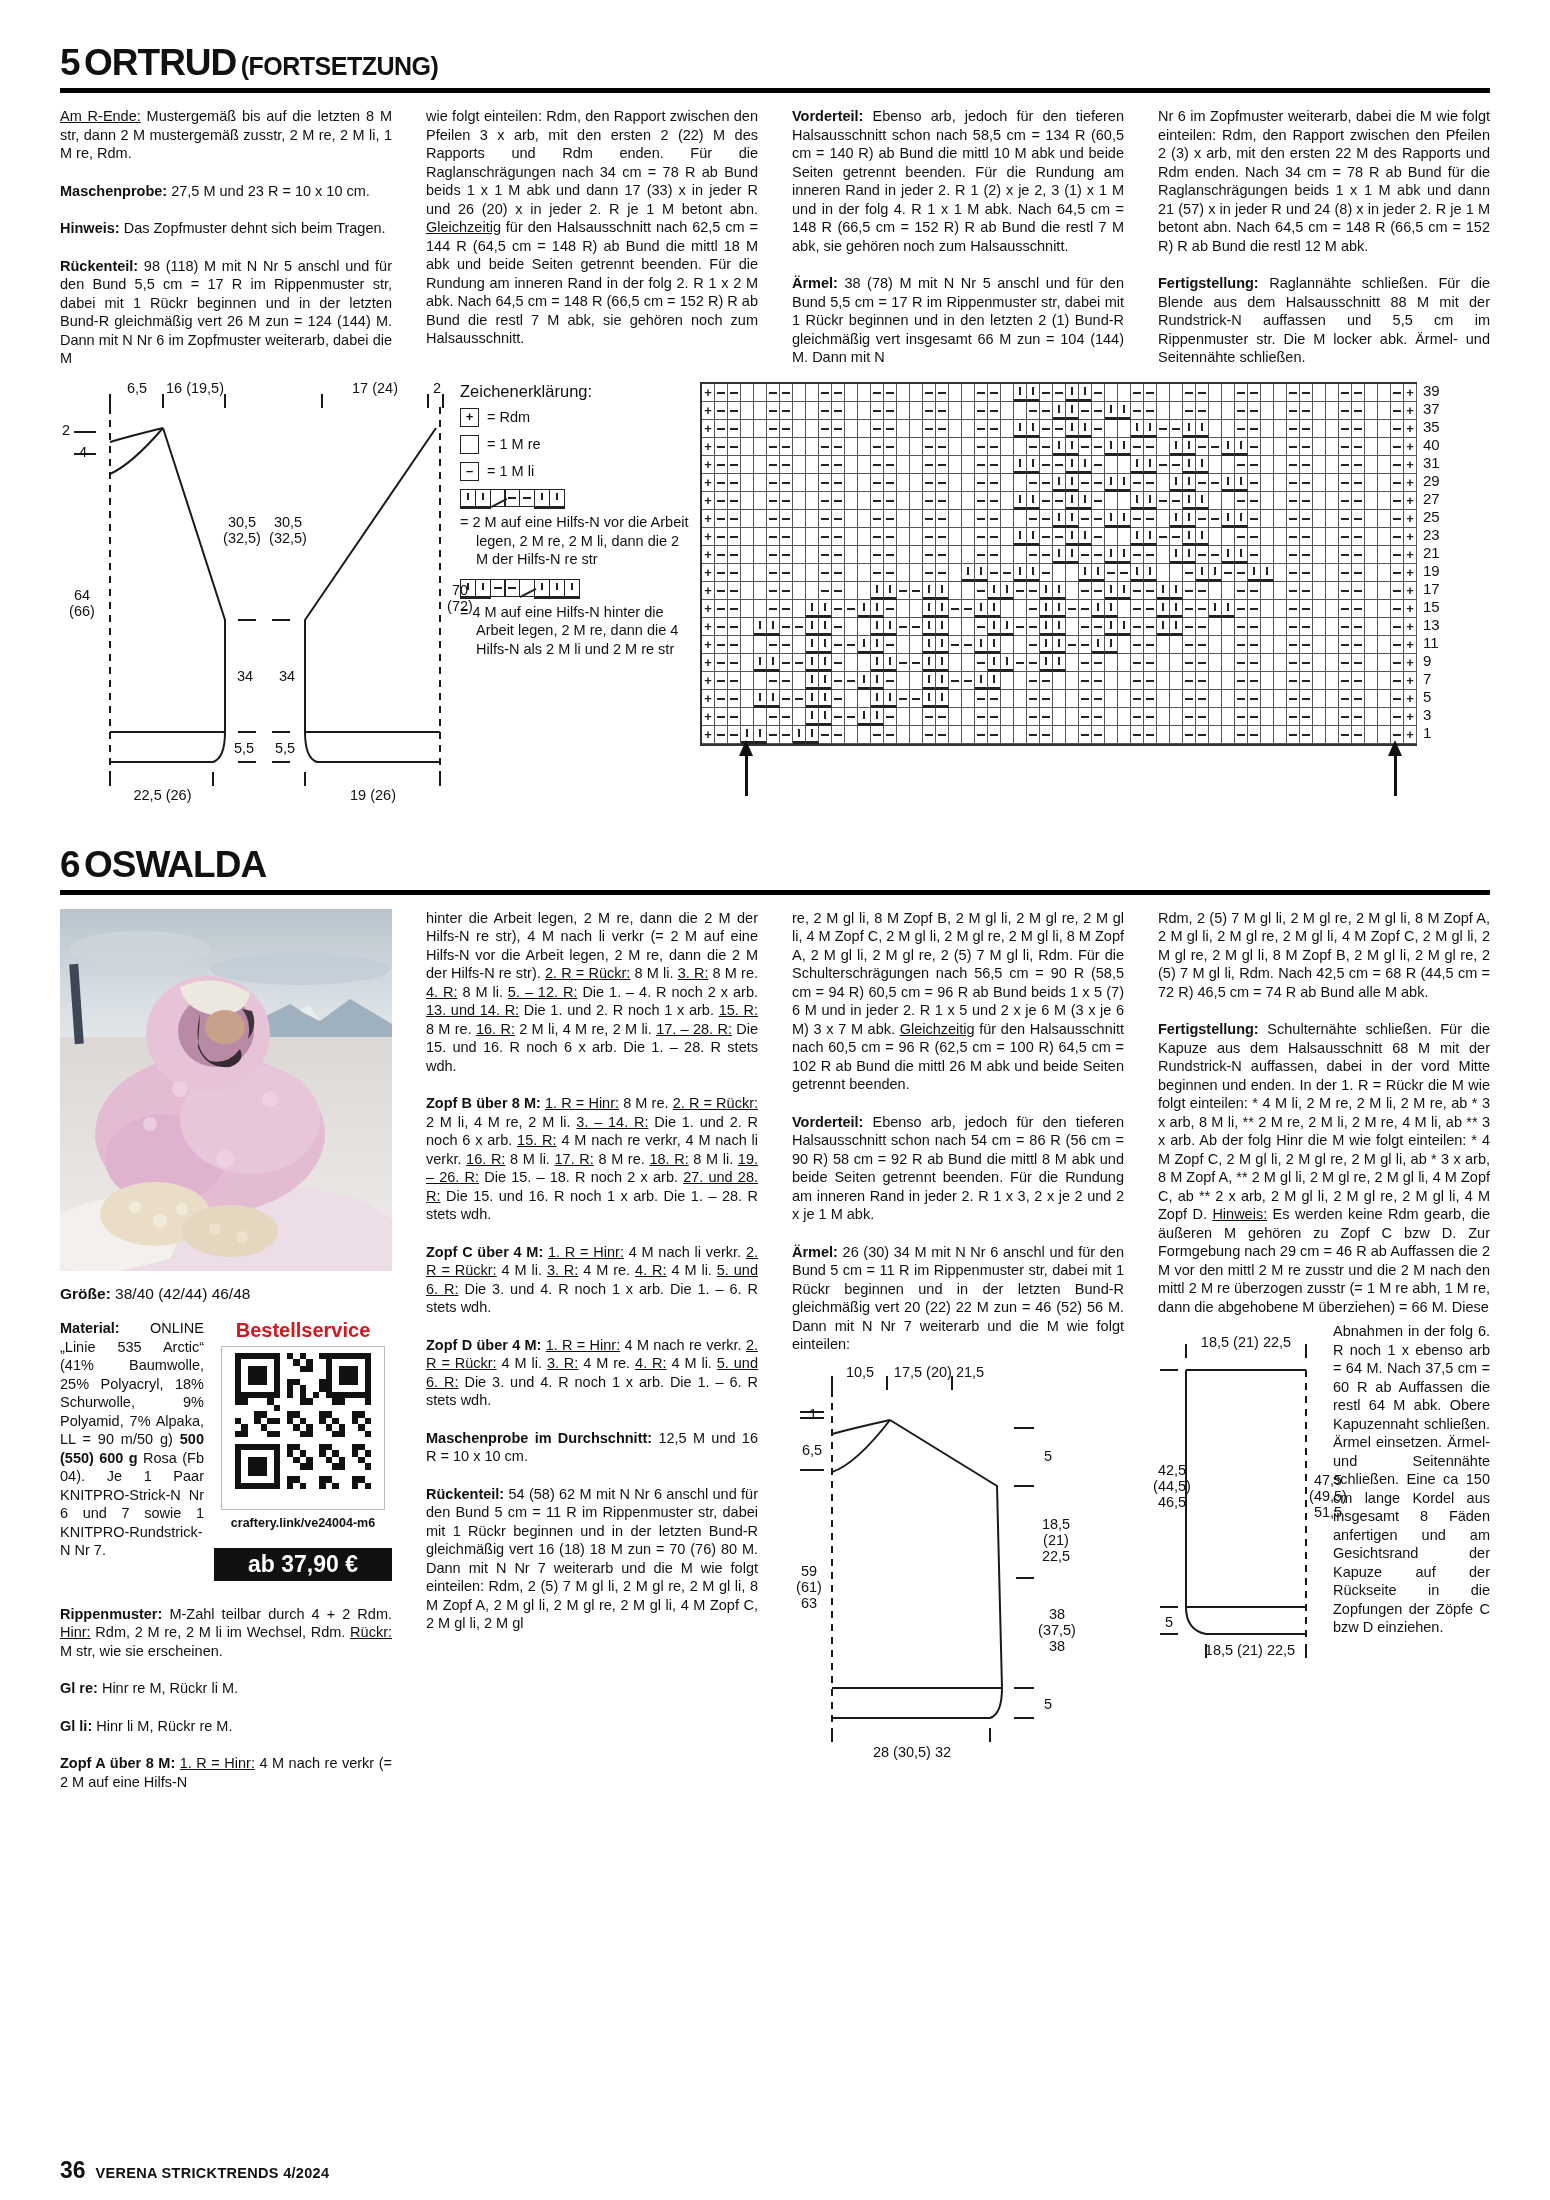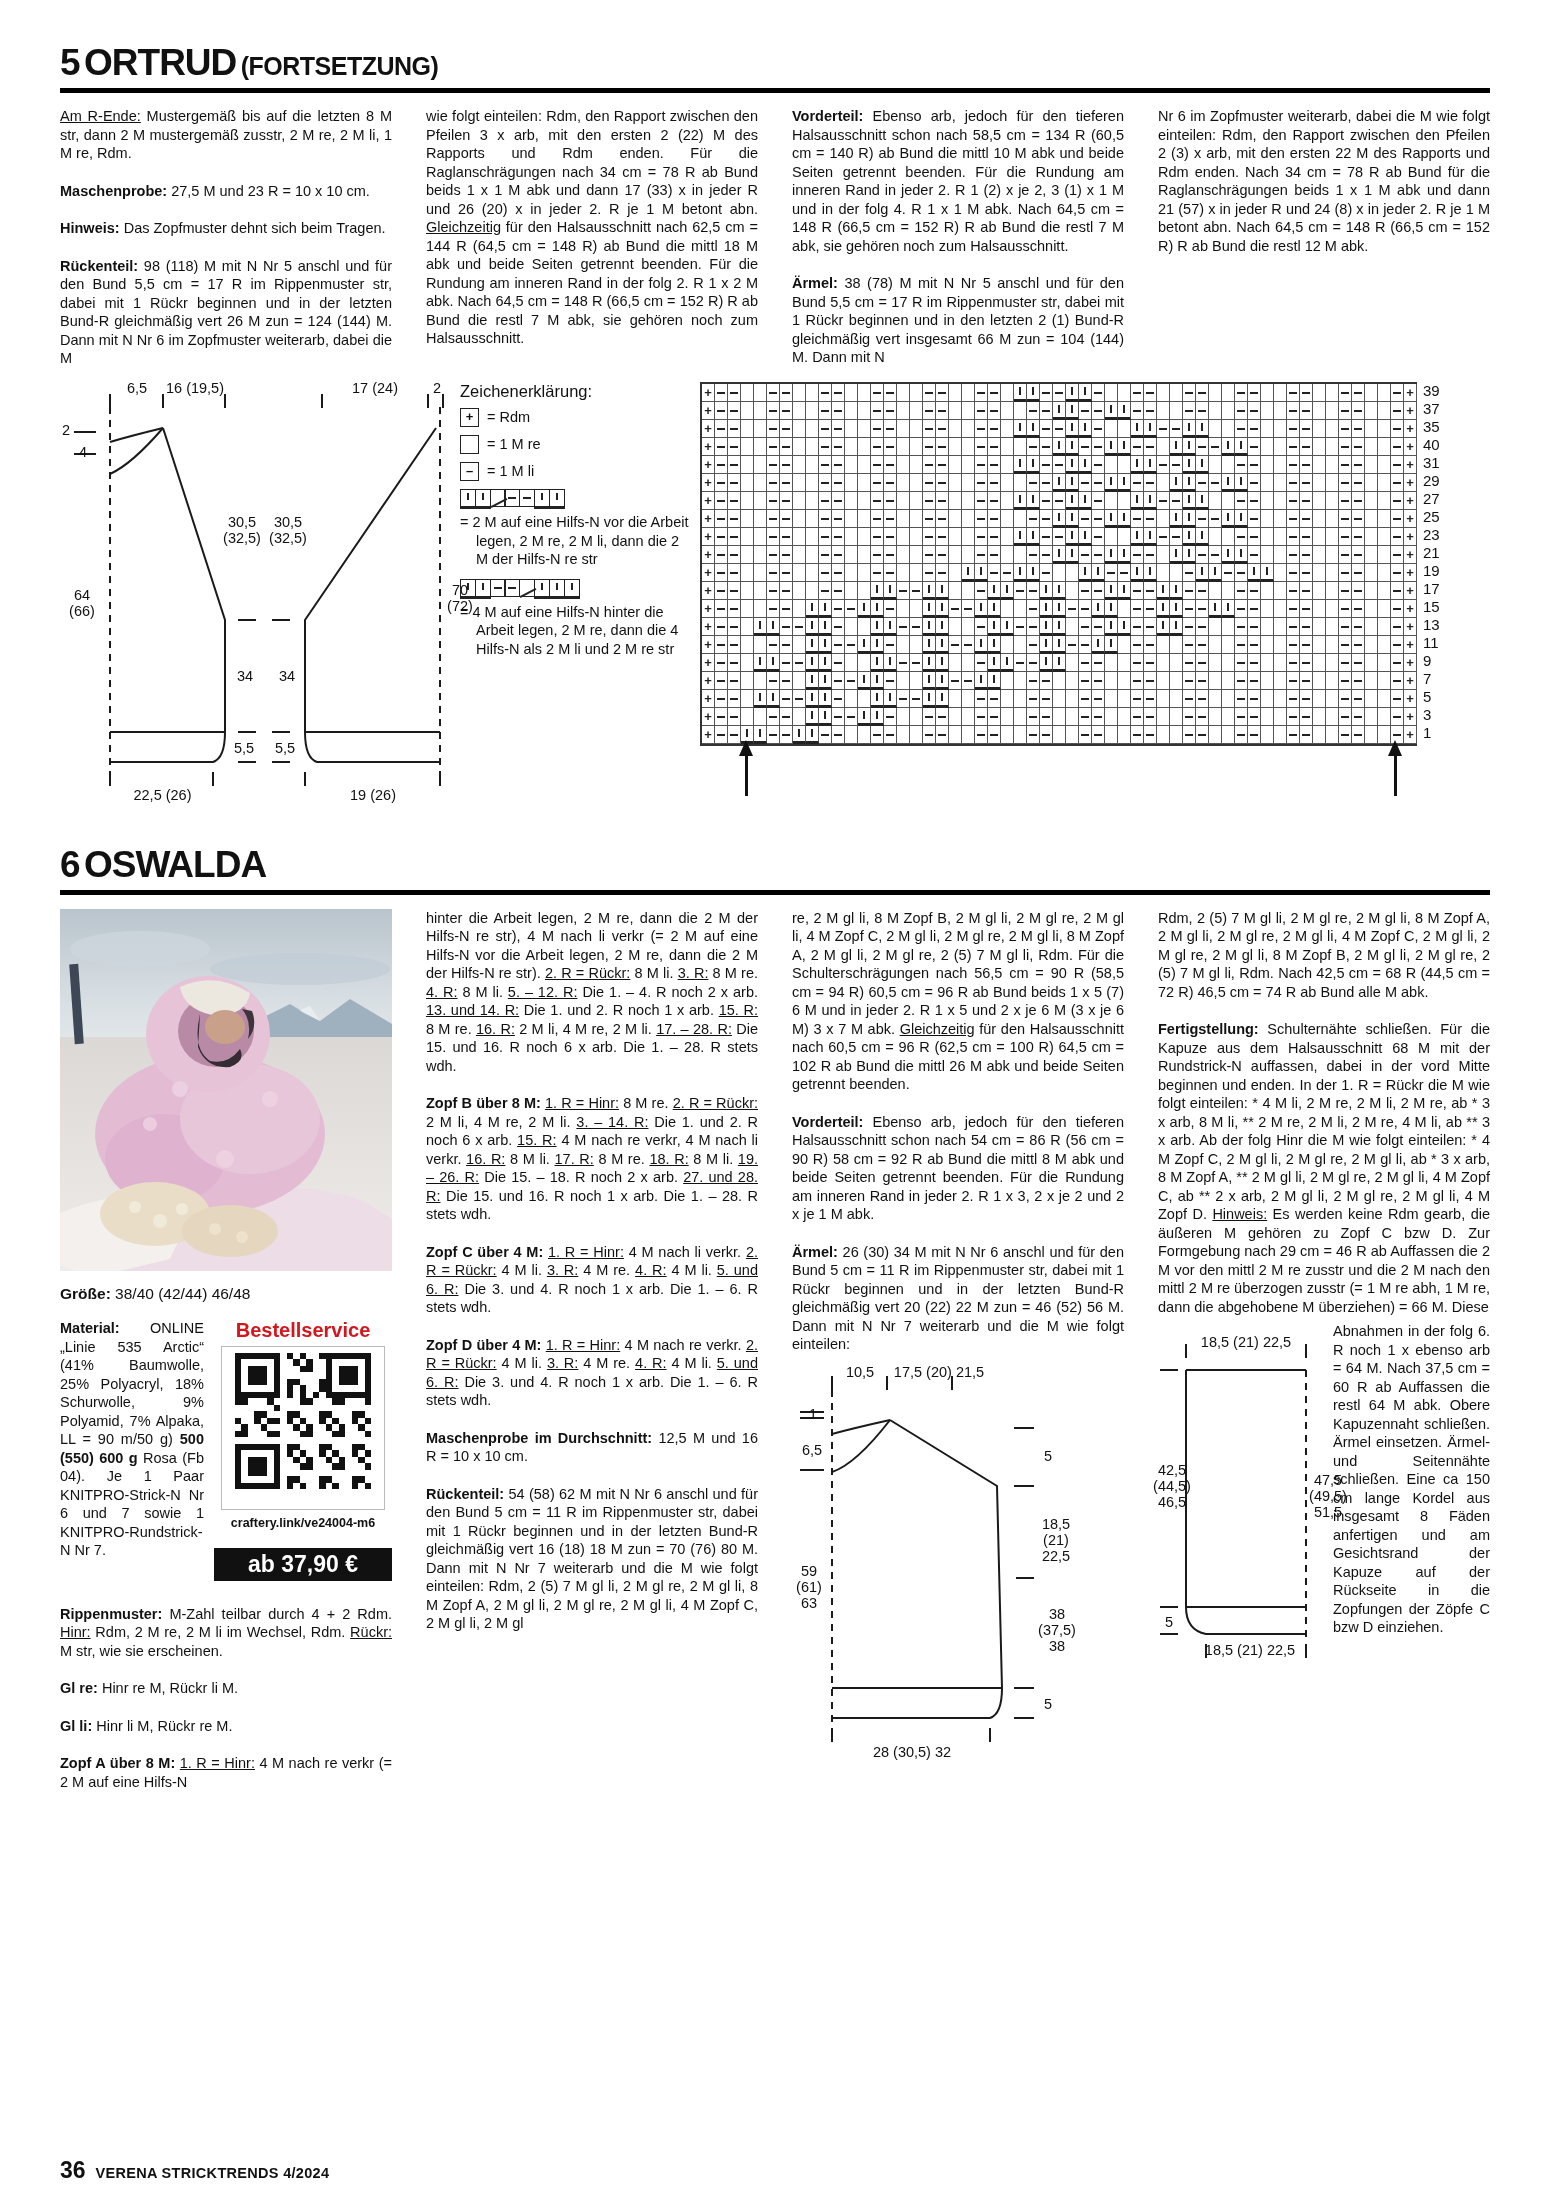--- a/index.html
+++ b/index.html
@@ -97,20 +97,21 @@
         </div>
       <div class="col">
           <p class="para"><span>wie folgt einteilen: Rdm, den Rapport zwischen den Pfeilen 3 x arb, mit den ersten 2 (22) M des Rapports und Rdm enden. Für die Raglanschrägungen nach 34 cm = 78 R ab Bund beids 1 x 1 M abk und dann 17 (33) x in jeder R und 26 (20) x in jeder 2. R je 1 M betont abn. </span><span class="u">Gleichzeitig</span><span> für den Halsausschnitt nach 62,5 cm = 144 R (64,5 cm = 148 R) ab Bund die mittl 18 M abk und beide Seiten getrennt beenden. Für die Rundung am inneren Rand in der folg 2. R 1 x 2 M abk. Nach 64,5 cm = 148 R (66,5 cm = 152 R) R ab Bund die restl 7 M abk, sie gehören noch zum Halsausschnitt.</span></p>
         </div>
       <div class="col">
           <p class="para"><span class="b">Vorderteil:</span><span> Ebenso arb, jedoch für den tieferen Halsausschnitt schon nach 58,5 cm = 134 R (60,5 cm = 140 R) ab Bund die mittl 10 M abk und beide Seiten getrennt beenden. Für die Rundung am inneren Rand in jeder 2. R 1 (2) x je 2, 3 (1) x 1 M und in der folg 4. R 1 x 1 M abk. Nach 64,5 cm = 148 R (66,5 cm = 152 R) R ab Bund die restl 7 M abk, sie gehören noch zum Halsausschnitt.</span></p>
           <p class="para"><span class="b">Ärmel:</span><span> 38 (78) M mit N Nr 5 anschl und für den Bund 5,5 cm = 17 R im Rippenmuster str, dabei mit 1 Rückr beginnen und in den letzten 2 (1) Bund-R gleichmäßig vert insgesamt 66 M zun = 104 (144) M. Dann mit N</span></p>
         </div>
       <div class="col">
           <p class="para"><span>Nr 6 im Zopfmuster weiterarb, dabei die M wie folgt einteilen: Rdm, den Rapport zwischen den Pfeilen 2 (3) x arb, mit den ersten 22 M des Rapports und Rdm enden. Nach 34 cm = 78 R ab Bund für die Raglanschrägungen beids 1 x 1 M abk und dann 21 (57) x in jeder R und 24 (8) x in jeder 2. R je 1 M betont abn. Nach 64,5 cm = 148 R (66,5 cm = 152 R) R ab Bund die restl 12 M abk.</span></p>
+          <p class="para"><span class="b">Fertigstellung:</span><span> Raglannähte schließen. Für die Blende aus dem Halsausschnitt 88 M mit der Rundstrick-N auffassen und 5,5 cm im Rippenmuster str. Die M locker abk. Ärmel- und Seitennähte schließen.</span></p>
         </div>
     </div>
 
     <div class="zone2">
 
       <div class="schem-zone schem">
         <svg width="400" height="430" viewBox="0 0 400 430">
 
           <path class="dsh" d="M50,25 V400"></path>
           <line class="tk" x1="50" y1="12" x2="50" y2="26"></line>

